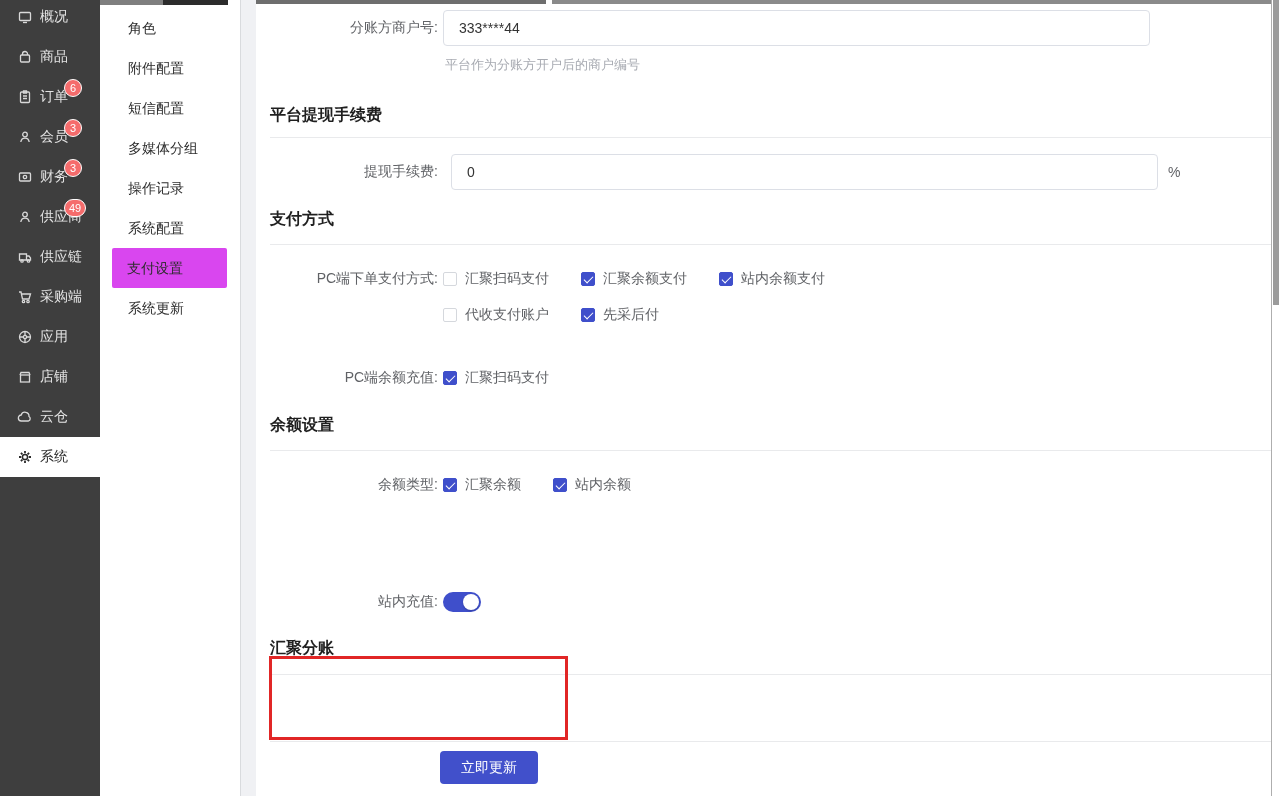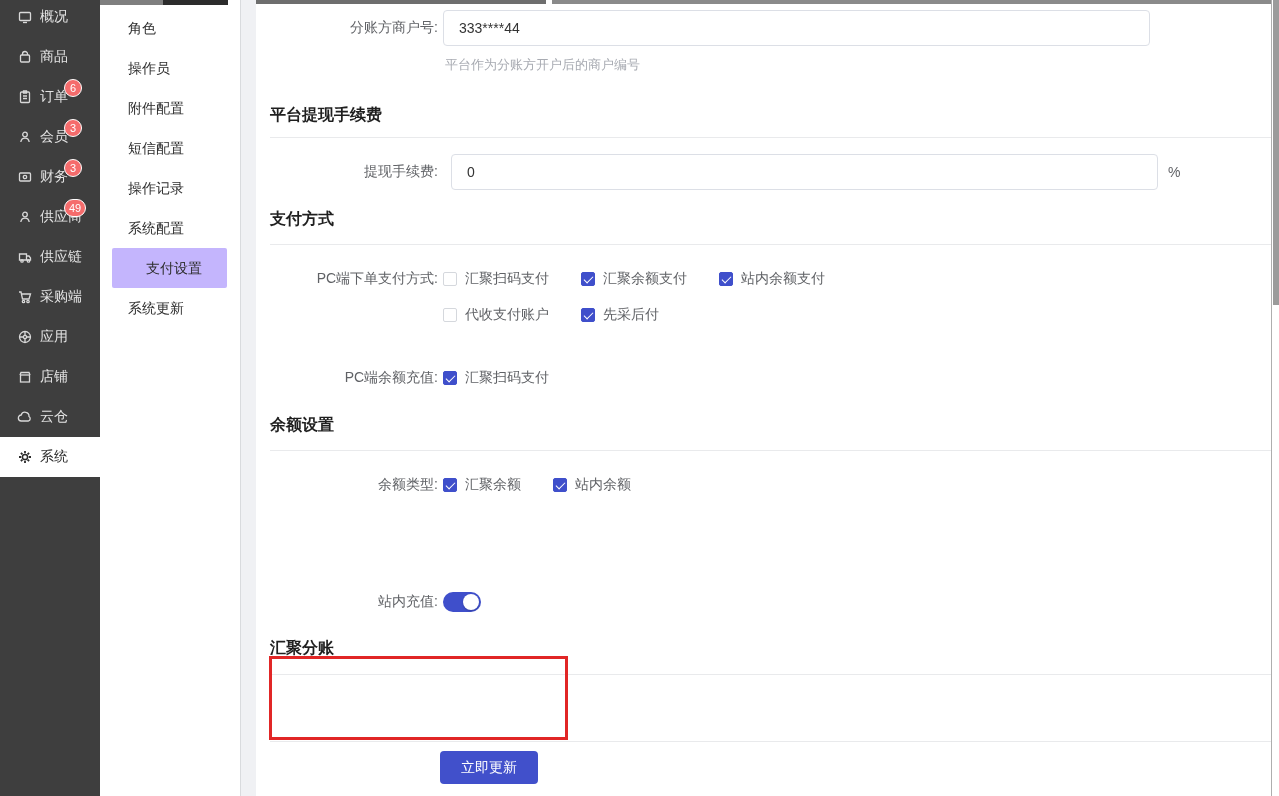--- a/index.html
+++ b/index.html
@@ -16,21 +16,21 @@
   .side-item.active .ico { color:#2b2b2b; }
   .side-list { position:absolute; top:-3px; left:0; width:100px; }
   .badge { position:absolute; left:64px; top:2px; min-width:18px; height:18px; padding:0 4px;
            background:#f56c6c; border:1px solid #fff; border-radius:9px; color:#fff;
            font-size:11px; line-height:16px; text-align:center; z-index:6; }
 
   
   .submenu { position:absolute; left:100px; top:0; width:140px; height:796px; background:#fff; padding-top:8px; }
   .sub-item { height:40px; line-height:40px; padding-left:28px; font-size:14px; color:#2d2d2d;
               cursor:pointer; white-space:nowrap; }
-  .sub-item.active { background:#c4b5fd; margin:0 13px 0 12px; padding-left:34px; border-radius:2px; }
+  .sub-item.active { background:#d946ef; margin:0 13px 0 12px; padding-left:15px; border-radius:2px; }
 
   
   .mid-scroll { position:absolute; left:240px; top:0; width:16px; height:796px;
                 background:#f0f1f4; border-left:1px solid #d9dbde; }
 
   
   .vscroll { position:absolute; left:1271px; top:0; width:8px; height:796px; background:#fff;
              border-left:1px solid #aeaeae; }
   .vthumb { position:absolute; left:1px; top:0; width:7px; height:305px; background:#9b9b9b; }
 
@@ -168,23 +168,23 @@
             <circle cx="8" cy="8" r="2.6"></circle>
             <path d="M8 2v2.2M8 11.8V14M2 8h2.2M11.8 8H14M3.9 3.9l1.5 1.5M10.6 10.6l1.5 1.5M12.1 3.9l-1.5 1.5M5.4 10.6l-1.5 1.5" stroke-width="1.8"></path>
           </svg>
         <span class="lbl">系统</span>
       </div>
     </div>
   </nav>
 
   <nav class="submenu">
     <div class="sub-item">角色</div>
-    <div class="sub-item">操作员</div>
     <div class="sub-item">附件配置</div>
     <div class="sub-item">短信配置</div>
+    <div class="sub-item">多媒体分组</div>
     <div class="sub-item">操作记录</div>
     <div class="sub-item">系统配置</div>
     <div class="sub-item active">支付设置</div>
     <div class="sub-item">系统更新</div>
   </nav>
 
   <div class="mid-scroll"></div>
 
   <div class="topstrip" style="left:100px;width:63px;background:#7f7f7f;"></div>
   <div class="topstrip" style="left:163px;width:65px;background:#2c2c2c;"></div>

